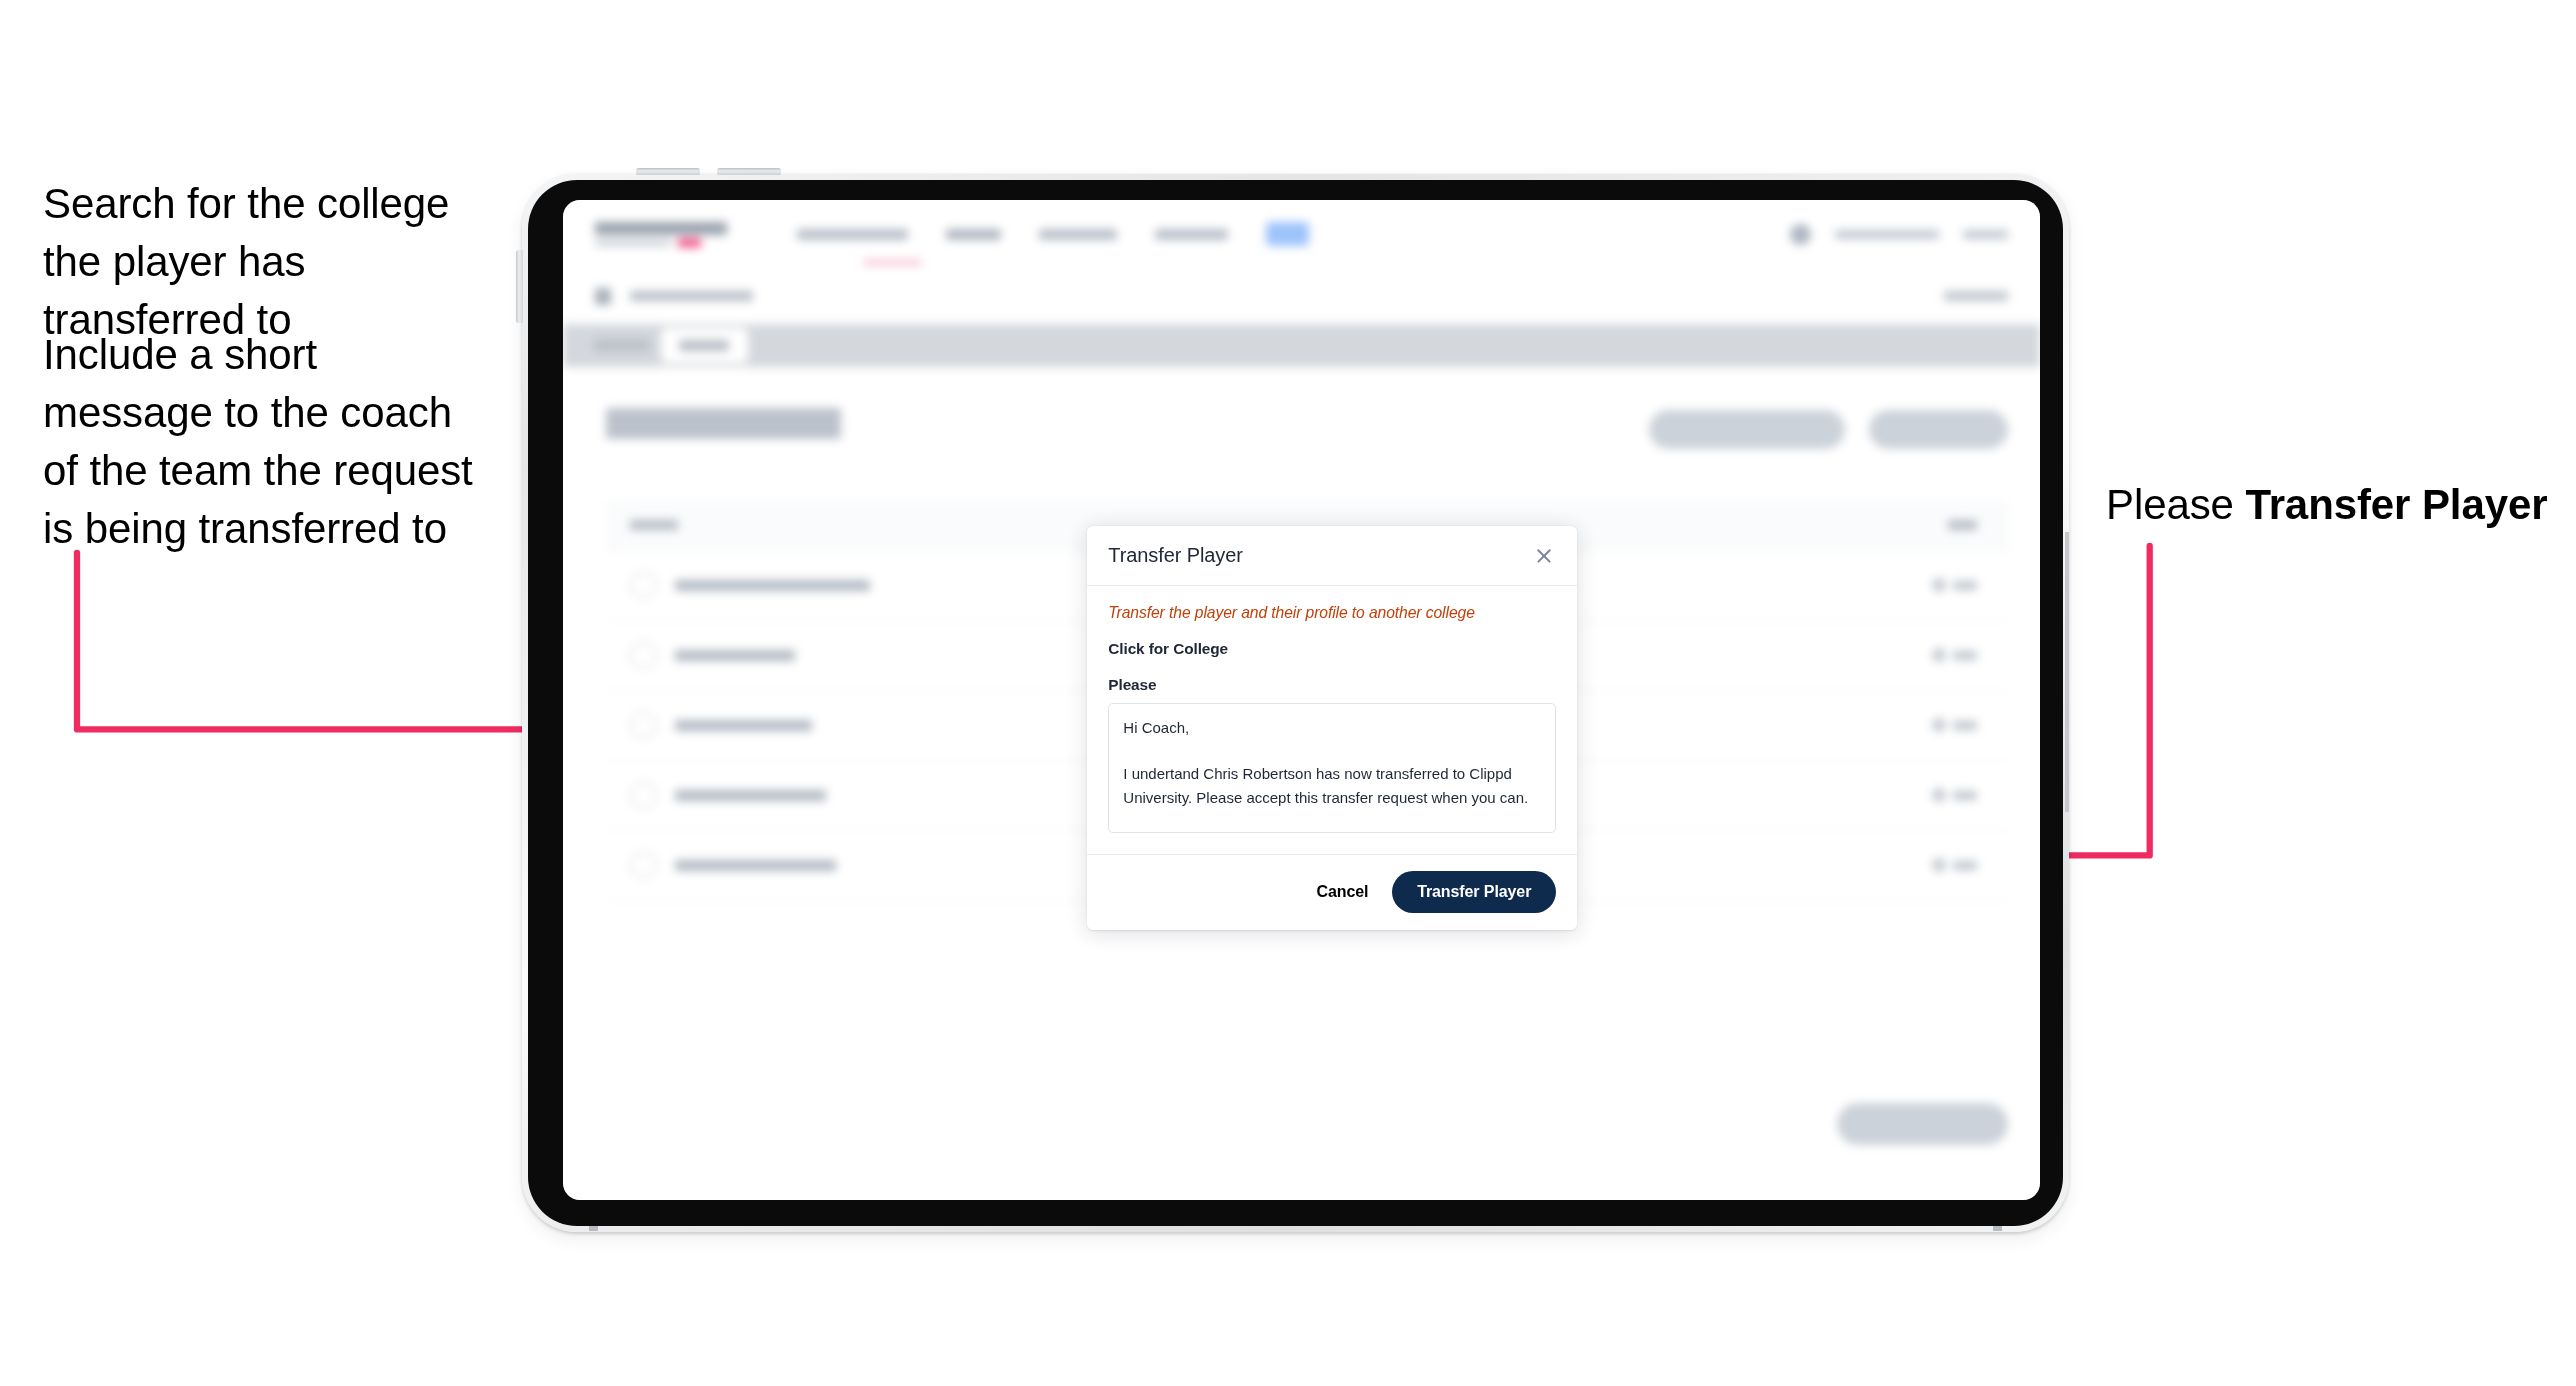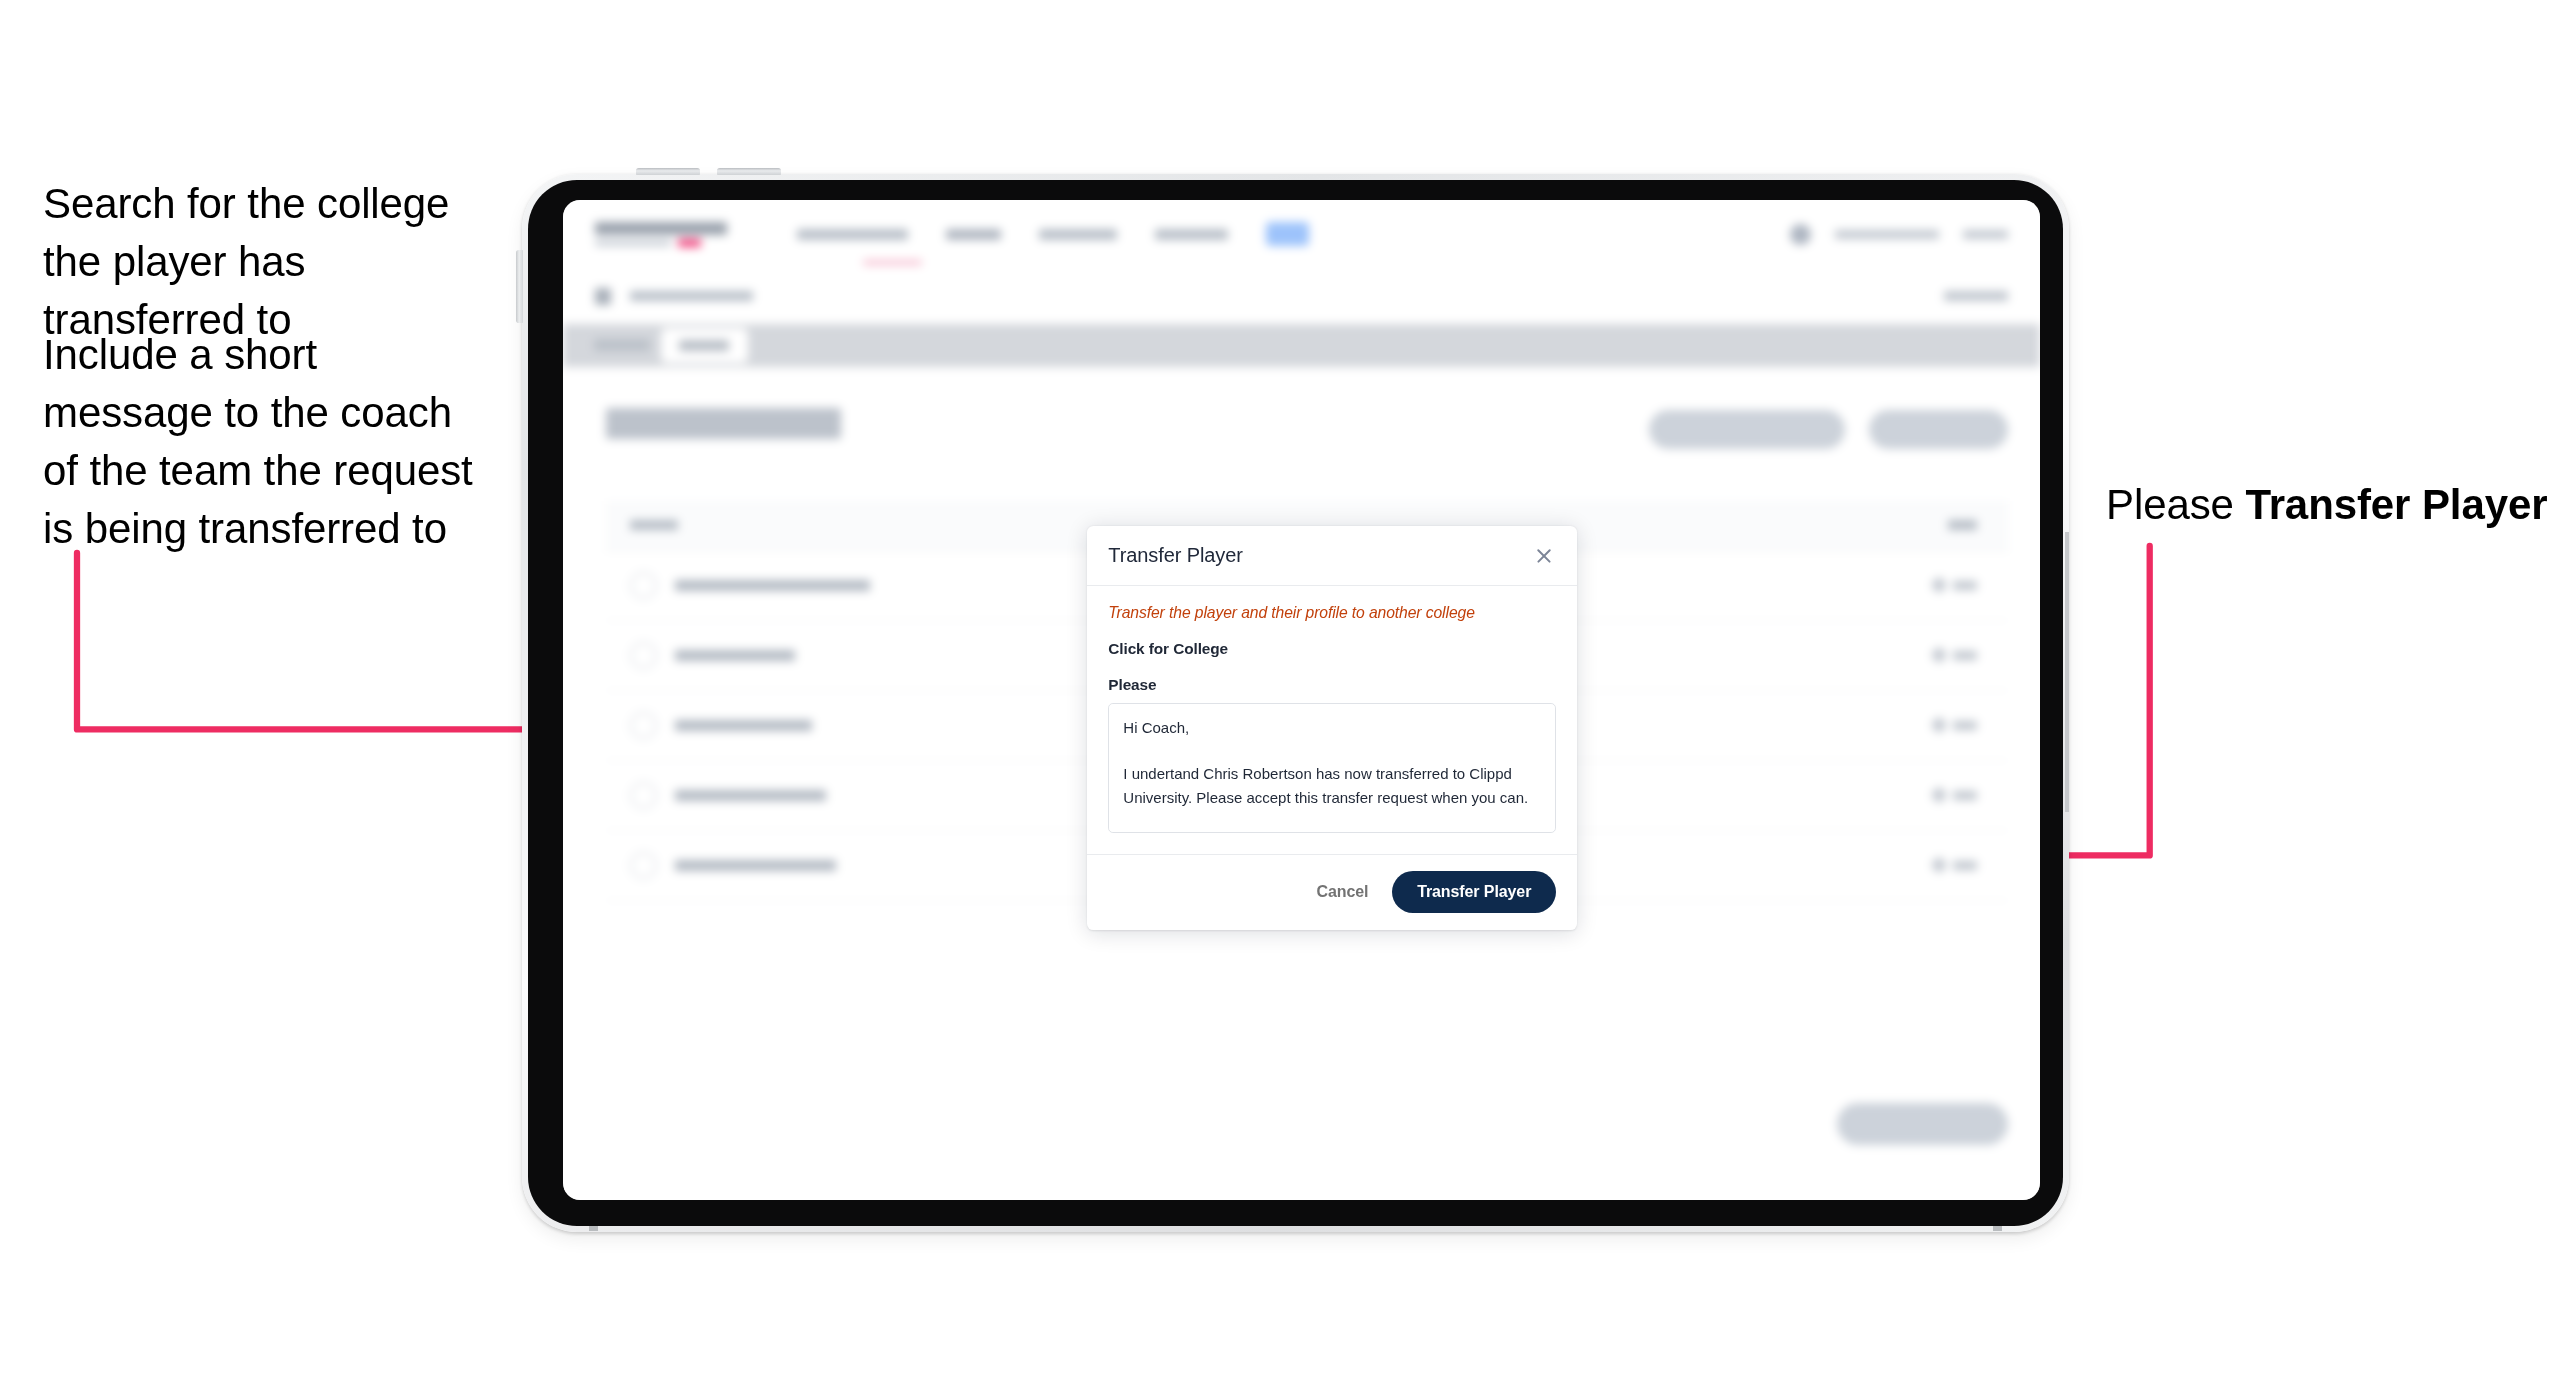--- a/index.html
+++ b/index.html
@@ -378,21 +378,21 @@
     gap: 19.6px;
     padding: 15.4px 21px 17px 21px;
     border-top: 0.7px solid #e9ebee;
   }
   #cancel-button {
     background: none;
     border: none;
     font-family: "Liberation Sans", sans-serif;
     font-size: 16px;
     font-weight: 700;
-    color: #737373;
+    color: #000000;
     cursor: pointer;
     padding: 7px 4.2px;
     letter-spacing: -0.1px;
   }
   #transfer-player-button {
     background: #0e2a4d;
     border: none;
     border-radius: 699px;
     color: #ffffff;
     font-family: "Liberation Sans", sans-serif;

